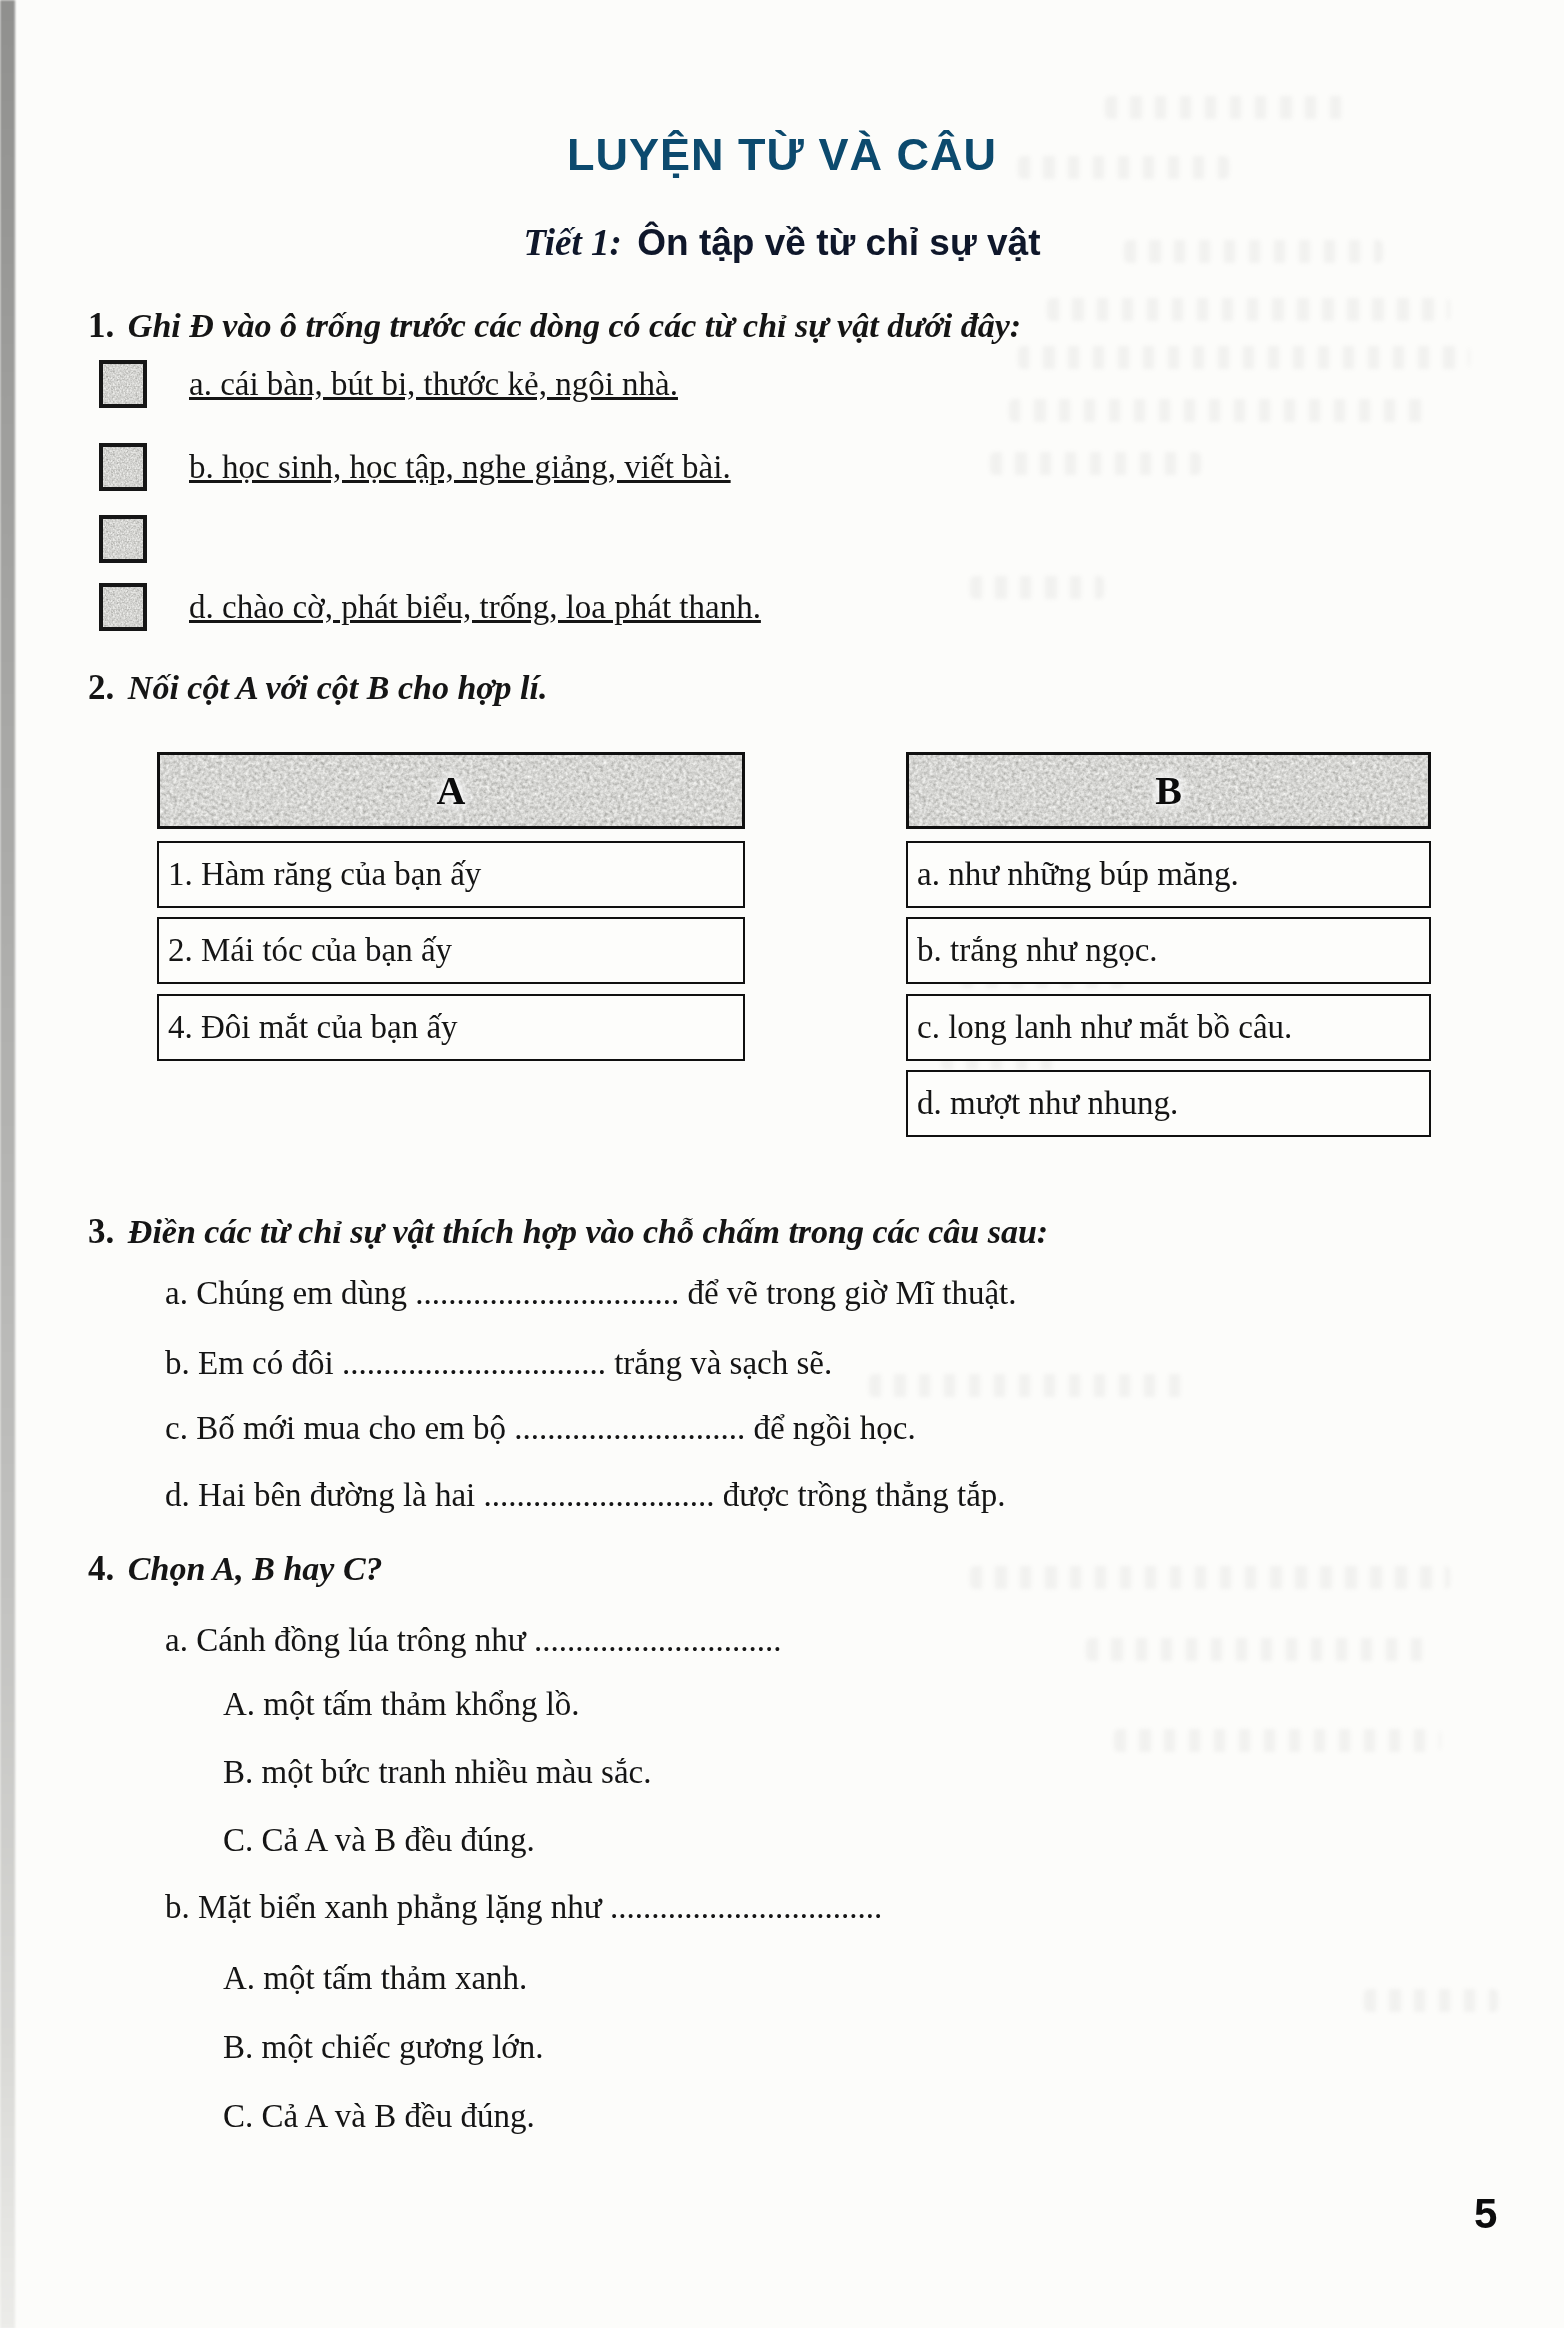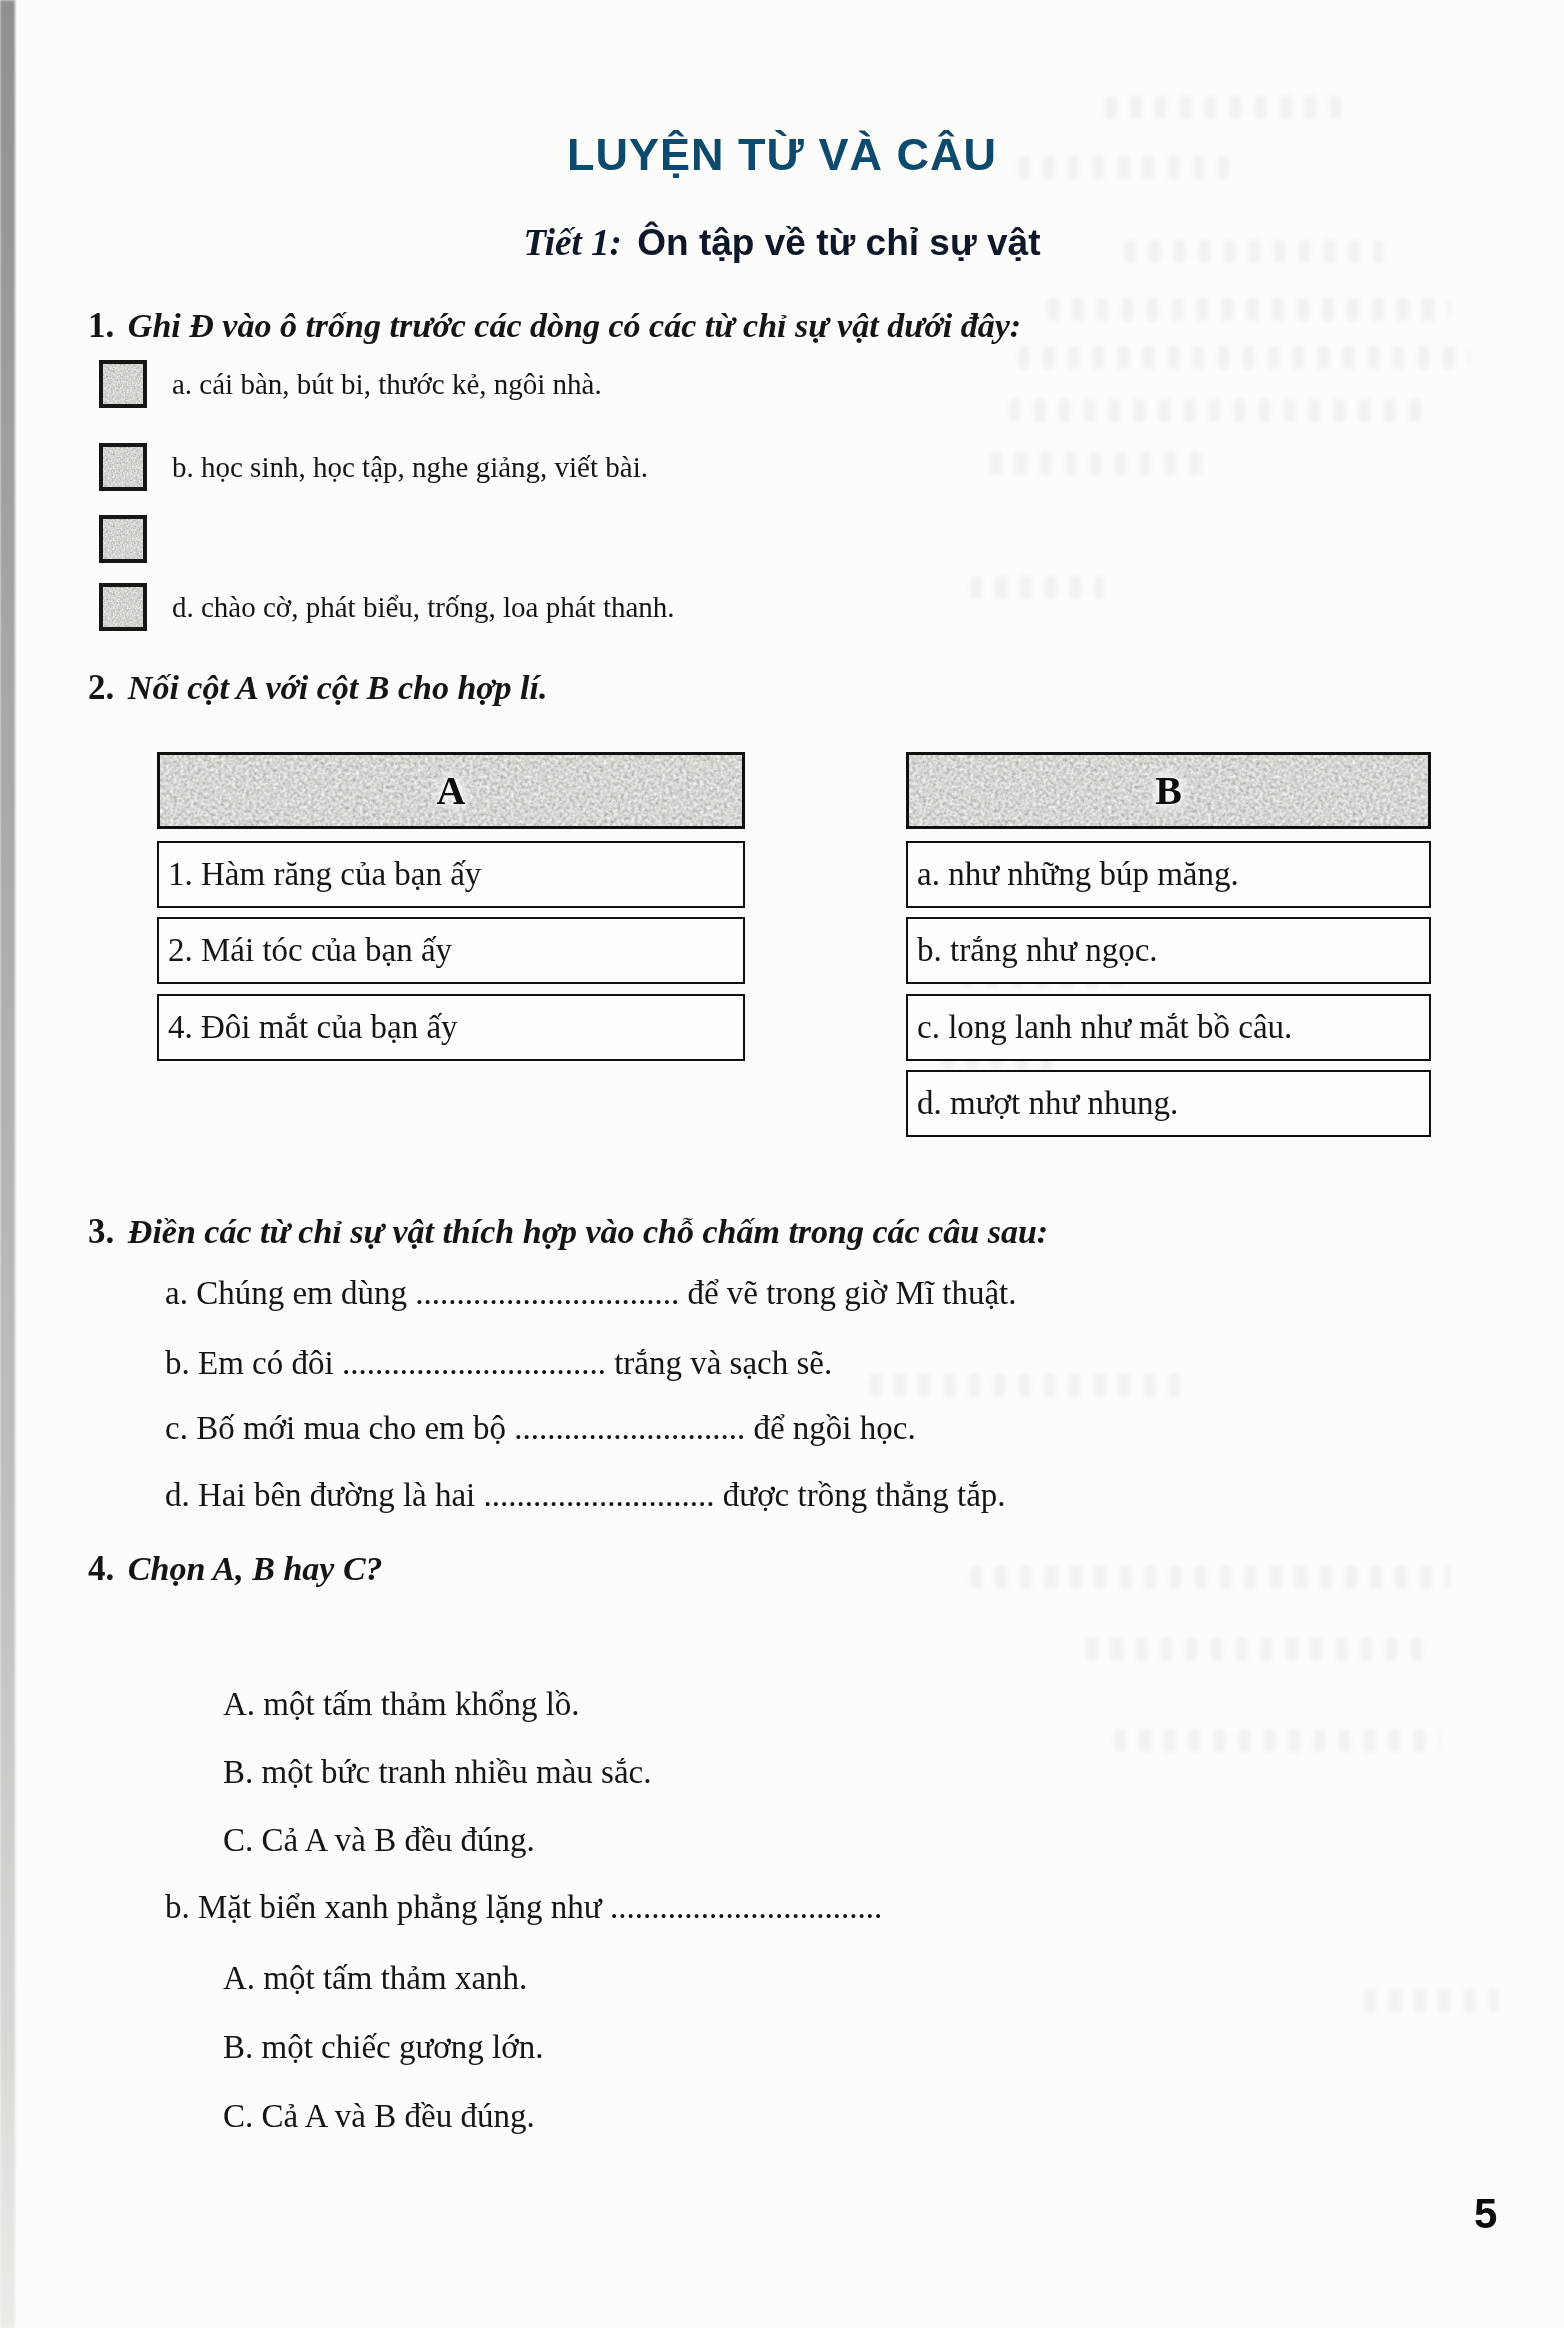--- a/index.html
+++ b/index.html
@@ -43,21 +43,21 @@
   .q1-item{
     position:absolute;left:99px;height:54px;
     display:flex;align-items:center;white-space:nowrap;
   }
   .checkbox{
     position:relative;display:inline-block;
     width:40px;height:40px;border:4.8px solid #161616;
     background:#bdbdbb;flex:0 0 auto;overflow:hidden;
   }
   .checkbox svg{position:absolute;left:0;top:0;width:100%;height:100%;}
-  .item-text{font-size:29px;margin-left:25px;}
+  .item-text{font-size:33px;margin-left:42px;text-decoration:underline;}
   .match-table{position:absolute;}
   .thead{
     position:relative;height:71px;border:3.8px solid #101010;
     background:#a8a8a6;overflow:hidden;margin-bottom:11.5px;
   }
   .thead svg{position:absolute;left:0;top:0;width:100%;height:100%;}
   .thead .hletter{
     position:absolute;left:0;top:50%;width:100%;
     transform:translateY(-52%);
     text-align:center;font-weight:bold;font-size:40px;color:#0c0c0c;
@@ -223,20 +223,21 @@
   </div>
   <div class="q3-item" style="top:1275px;">a. Chúng em dùng ................................ để vẽ trong giờ Mĩ thuật.</div>
   <div class="q3-item" style="top:1345px;">b. Em có đôi ................................ trắng và sạch sẽ.</div>
   <div class="q3-item" style="top:1410px;">c. Bố mới mua cho em bộ ............................ để ngồi học.</div>
   <div class="q3-item" style="top:1477px;">d. Hai bên đường là hai ............................ được trồng thẳng tắp.</div>
 
   <div class="q-head" style="top:1549px;">
     <span class="q-num">4.</span>
     <span class="q-prompt">Chọn A, B hay C?</span>
   </div>
+  <div class="q4-stem" style="top:1622px;">a. Cánh đồng lúa trông như ..............................</div>
   <div class="q4-option" style="top:1686px;">A. một tấm thảm khổng lồ.</div>
   <div class="q4-option" style="top:1754px;">B. một bức tranh nhiều màu sắc.</div>
   <div class="q4-option" style="top:1822px;">C. Cả A và B đều đúng.</div>
   <div class="q4-stem" style="top:1889px;">b. Mặt biển xanh phẳng lặng như .................................</div>
   <div class="q4-option" style="top:1960px;">A. một tấm thảm xanh.</div>
   <div class="q4-option" style="top:2029px;">B. một chiếc gương lớn.</div>
   <div class="q4-option" style="top:2098px;">C. Cả A và B đều đúng.</div>
 
   <div class="page-num">5</div>
 </div>

